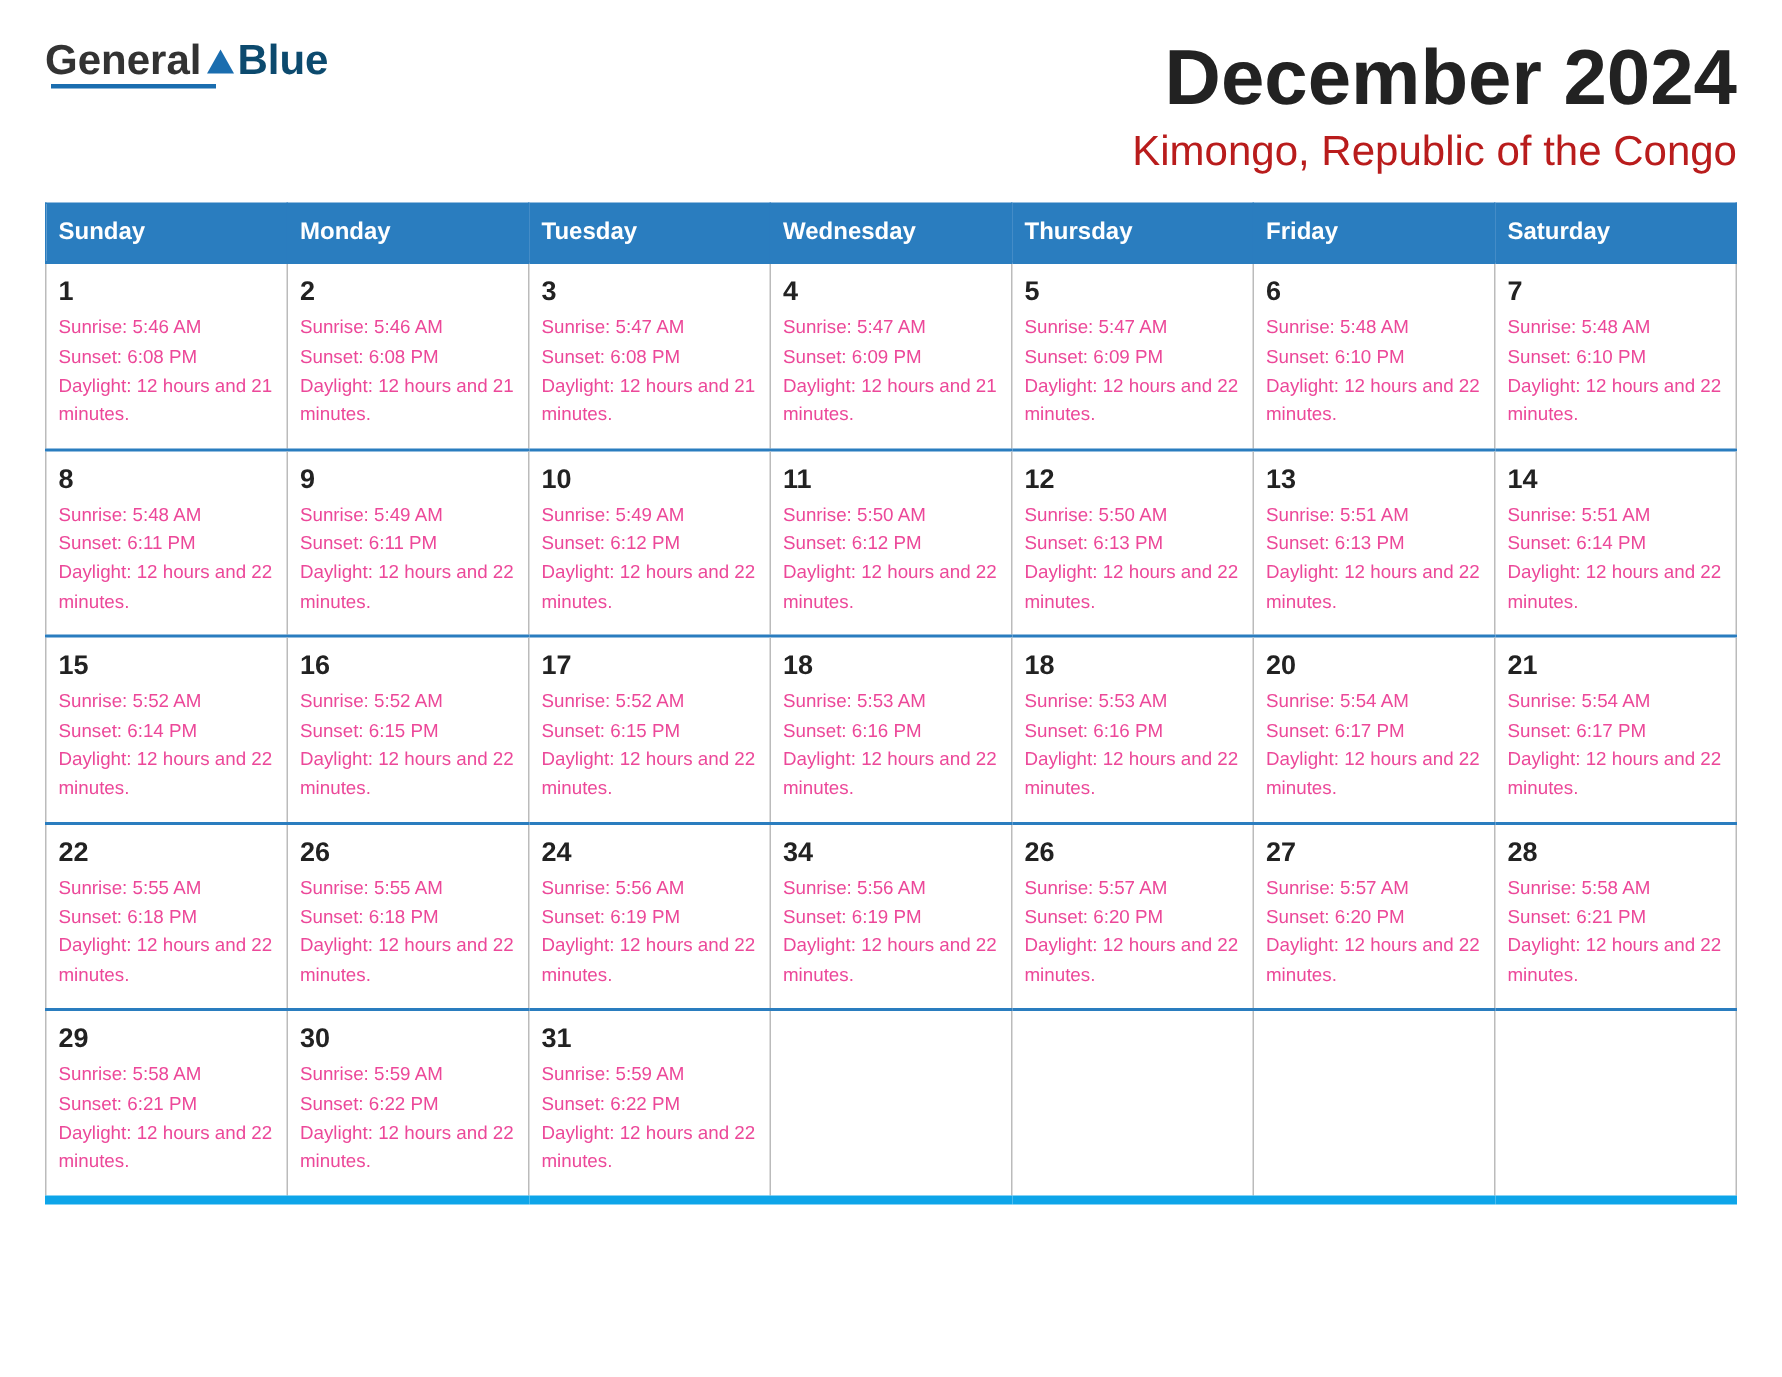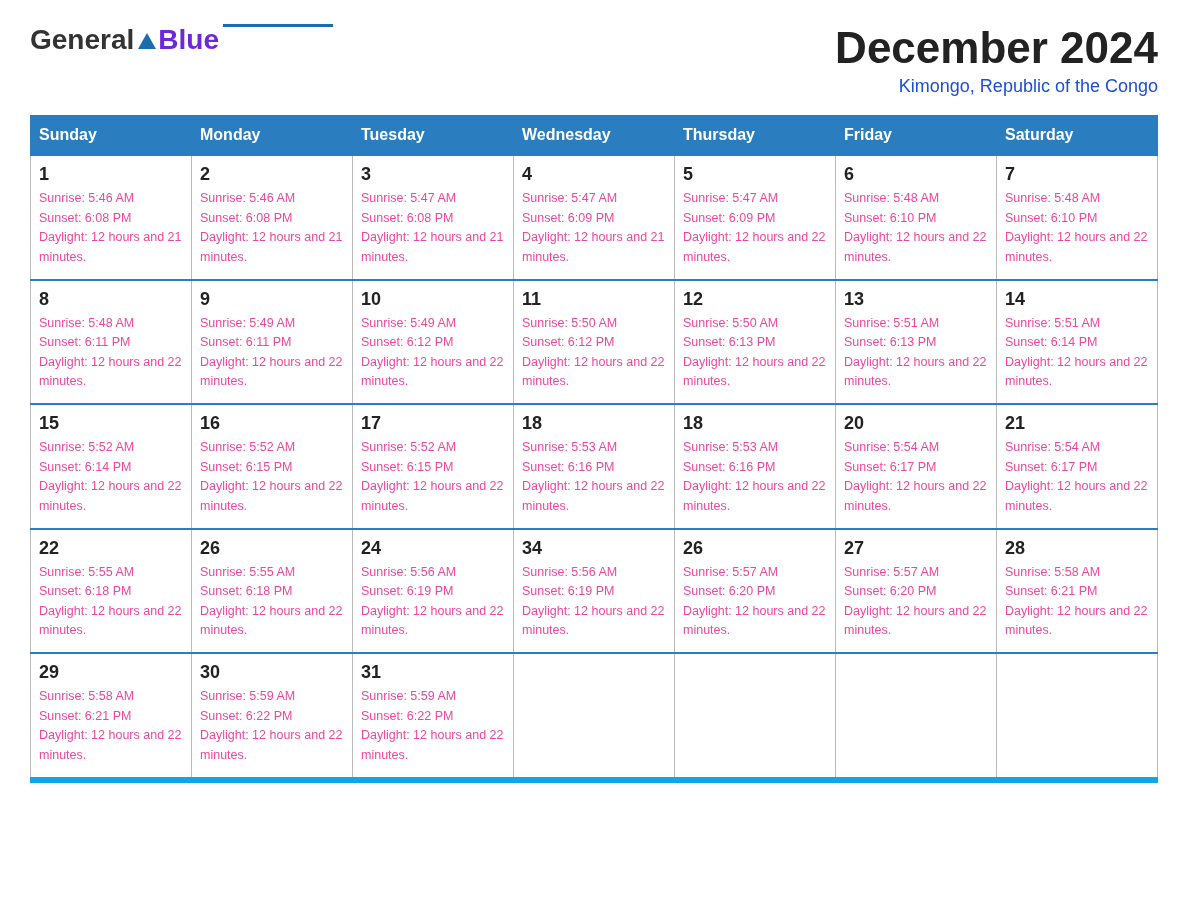--- a/index.html
+++ b/index.html
@@ -11,54 +11,54 @@
       min-height: 918px;
     }
     .header-area {
       display: flex;
       justify-content: space-between;
       align-items: flex-start;
       margin-bottom: 18px;
     }
     .logo-area {
       display: flex;
-      flex-direction: row;
+      flex-direction: column;
       align-items: flex-start;
     }
     .logo-text {
       display: flex;
       align-items: center;
       font-size: 28px;
       font-weight: bold;
     }
     .logo-general {
       color: #333;
     }
     .logo-blue {
-      color: #6d28d9;
+      color: #0c4a6e;
     }
     .logo-underline {
       color: #1a6daf;
       font-size: 22px;
       font-weight: bold;
       margin-top: -6px;
       margin-left: 4px;
     }
     .title-area {
       text-align: right;
     }
     .month-title {
-      font-size: 44px;
+      font-size: 52px;
       font-weight: bold;
       color: #222;
       line-height: 1.1;
     }
     .location-title {
-      font-size: 18px;
-      color: #1d4ed8;
+      font-size: 28px;
+      color: #b91c1c;
       margin-top: 4px;
     }
     .calendar-table {
       width: 100%;
       border-collapse: collapse;
       table-layout: fixed;
       border-radius: 10px;
     }
     .calendar-table th {
       background-color: #2a7dbf;

